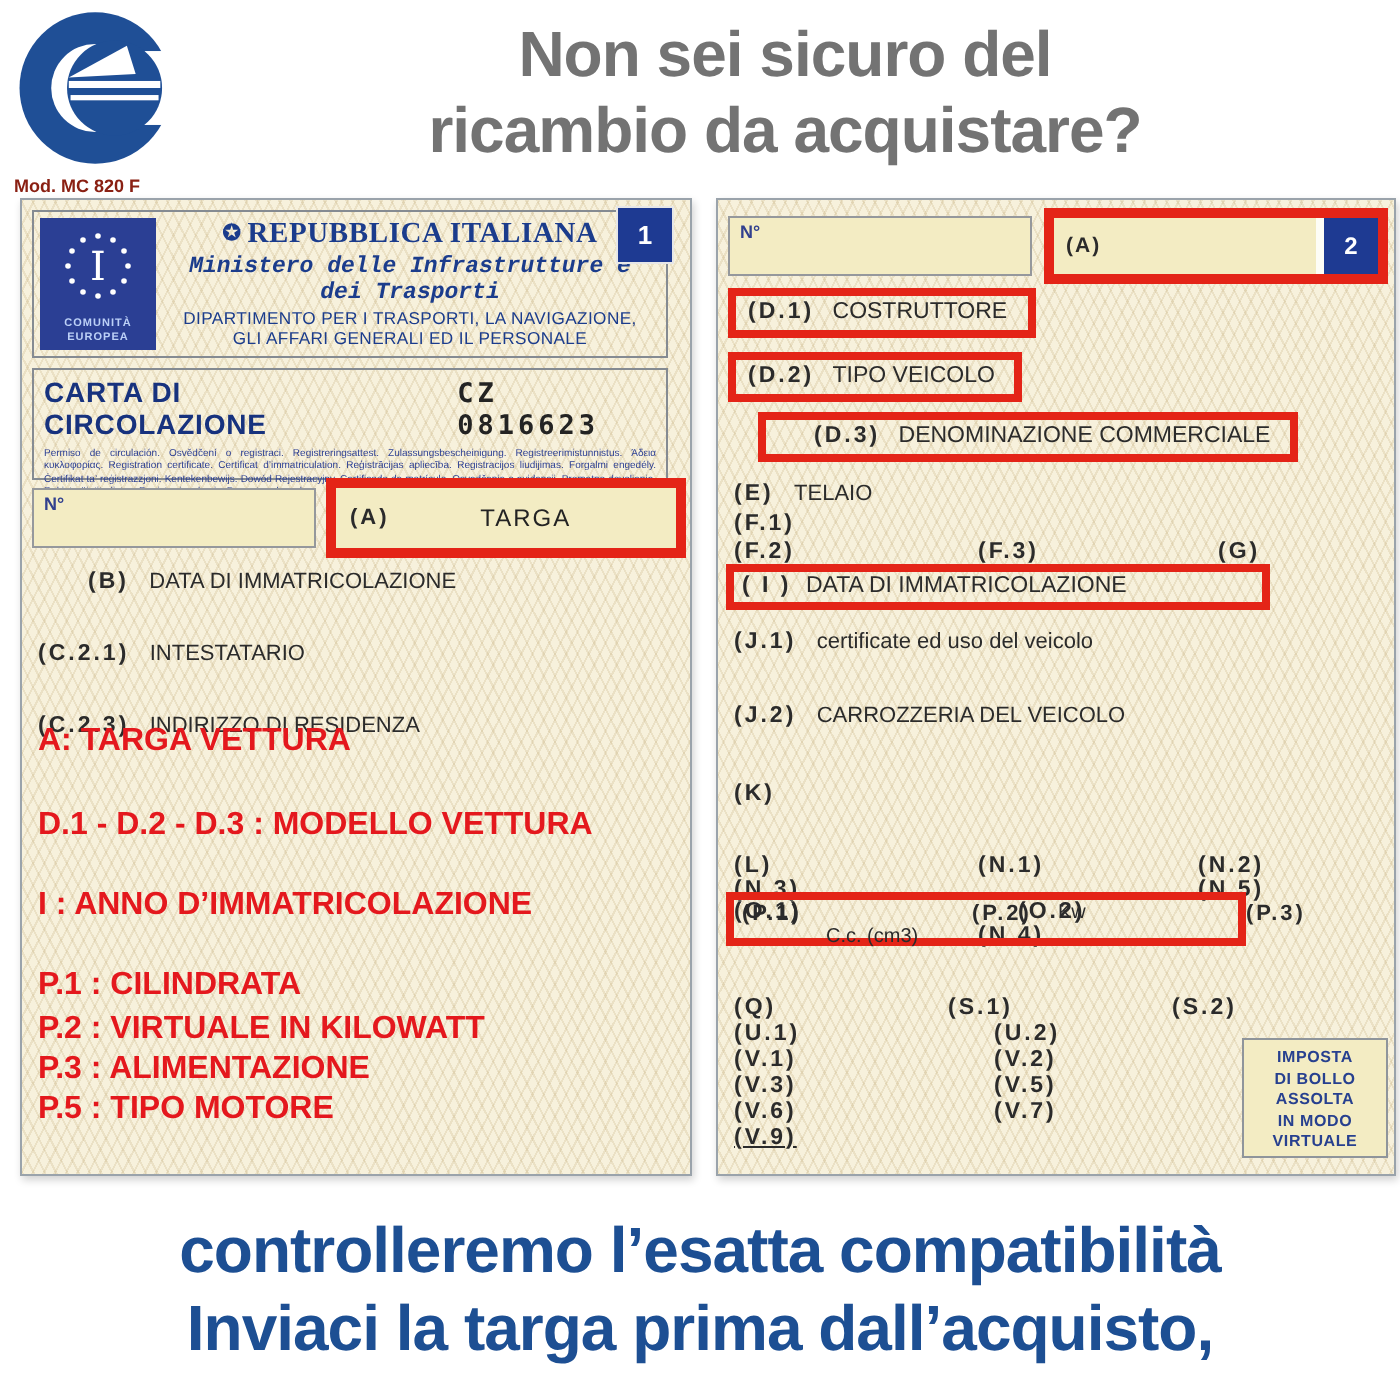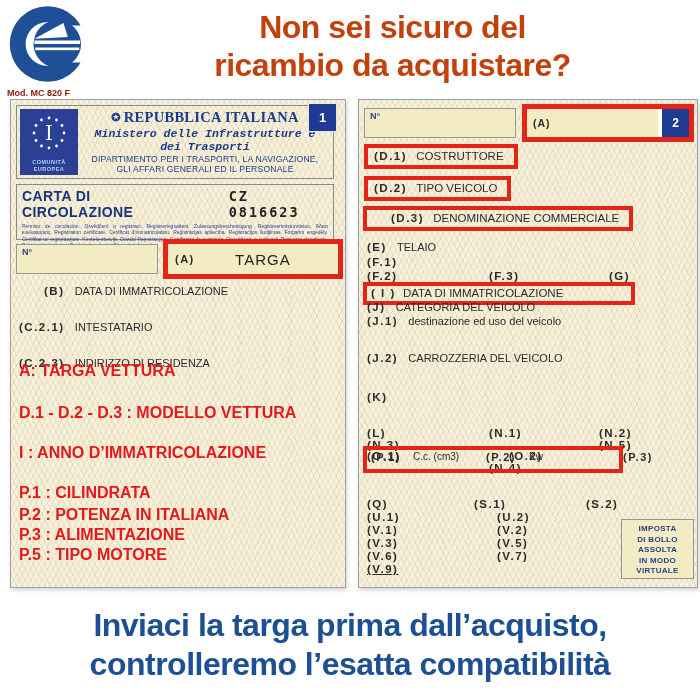--- a/index.html
+++ b/index.html
@@ -3,21 +3,21 @@
 <meta charset="utf-8">
 <style>
   * { margin:0; padding:0; box-sizing:border-box; }
   html,body { background:#fff; }
   body { font-family:"Liberation Sans", sans-serif; }
   .stage { position:relative; width:700px; height:700px; background:#fff; overflow:hidden; }
 
   
   .logo { position:absolute; left:6px; top:0px; width:92px; height:88px; }
   .heading { position:absolute; left:100px; right:15px; top:8px; text-align:center;
-             font-size:32px; line-height:38px; font-weight:bold; color:#c2410c; letter-spacing:-0.5px; }
+             font-size:32px; line-height:38px; font-weight:bold; color:#737373; letter-spacing:-0.5px; }
   .mod-label { position:absolute; left:7px; top:88px; font-size:9px; font-weight:bold; color:#8a2013; }
 
   
   .panel { position:absolute; top:99px; height:489px;
            background-color:#f7f1dc;
            background-image:
              repeating-linear-gradient(63deg,  rgba(186,160,105,0.20) 0 1px, transparent 1px 5px),
              repeating-linear-gradient(117deg, rgba(186,160,105,0.20) 0 1px, transparent 1px 5px);
            border:1px solid #9aa3ab; box-shadow:1px 2px 4px rgba(0,0,0,.18); }
   .panel-left  { left:10px;  width:336px; }
@@ -48,21 +48,21 @@
   .carta-title { font-weight:bold; font-size:14px; color:#17327e; letter-spacing:.4px; }
   .carta-num { margin-left:26px; font-family:"DejaVu Sans Mono", monospace; font-weight:bold;
                font-size:13.5px; letter-spacing:2px; color:#232323; }
   .multilang { margin-top:3px; font-size:5px; line-height:6.4px; color:#2c3f93; text-align:justify; }
 
   .nfield { position:absolute; background:#f3ecc3; border:1px solid #95989c; padding:2px 5px;
             font-size:9px; font-weight:bold; color:#31408e; }
   .targa-box { position:absolute; left:152px; top:139px; width:180px; height:40px; border:5px solid #e42417;
                background:#f3ecc3; display:flex; align-items:center; padding:0 7px; }
   .targa-box .code { font-size:11px; }
-  .targa-label { flex:1; text-align:center; font-size:15px; letter-spacing:1px; color:#232323; }
+  .targa-label { flex:1; text-align:center; font-size:12px; letter-spacing:1px; color:#232323; }
 
   .annot { position:absolute; left:8px; font-size:16px; font-weight:bold; color:#e4181d; white-space:nowrap; }
 
   
   .afield-box { position:absolute; left:163px; top:4px; width:172px; height:38px; border:5px solid #e42417;
                 display:flex; align-items:stretch; background:#f3ecc3; }
   .afield-code { flex:1; font-size:10.5px; font-weight:bold; letter-spacing:1px; color:#2b2b2b;
                  display:flex; align-items:center; padding-left:6px; }
   .afield-gap { width:4px; background:#fdfdf6; }
   .afield-num { width:27px; background:#1e3a92; color:#fff; font-weight:bold; font-size:12px;
@@ -172,21 +172,21 @@
     </div>
     <div class="row" style="left:8px; top:257px;">
       <span class="code">(C.2.3)</span>
       <span class="lbl">INDIRIZZO DI RESIDENZA</span>
     </div>
 
     <div class="annot" style="top:262px;">A: TARGA VETTURA</div>
     <div class="annot" style="top:304px;">D.1 - D.2 - D.3 : MODELLO VETTURA</div>
     <div class="annot" style="top:344px;">I : ANNO D’IMMATRICOLAZIONE</div>
     <div class="annot" style="top:384px;">P.1 : CILINDRATA</div>
-    <div class="annot" style="top:406px;">P.2 : POTENZA IN ITALIANA</div>
+    <div class="annot" style="top:406px;">P.2 : VIRTUALE IN KILOWATT</div>
     <div class="annot" style="top:426px;">P.3 : ALIMENTAZIONE</div>
     <div class="annot" style="top:446px;">P.5 :  TIPO MOTORE</div>
   </div>
 
   <div class="panel panel-right">
 
     <div class="nfield" style="left:5px; top:8px; width:152px; height:30px;">
       <span>N°</span>
     </div>
 
@@ -197,21 +197,21 @@
     </div>
 
     <div class="dbox" style="left:5px; top:44px;">
       <span class="code">(D.1)</span>
       <span class="lbl" style="margin-left:6px;">COSTRUTTORE</span>
     </div>
     <div class="dbox" style="left:5px; top:76px;">
       <span class="code">(D.2)</span>
       <span class="lbl" style="margin-left:6px;">TIPO VEICOLO</span>
     </div>
-    <div class="dbox" style="left:4px; top:106px;padding-left:24px;">
+    <div class="dbox" style="left:20px; top:106px;padding-left:24px;">
       <span class="code">(D.3)</span>
       <span class="lbl" style="margin-left:6px;">DENOMINAZIONE COMMERCIALE</span>
     </div>
 
     <div class="row" style="left:8px; top:141px;">
       <span class="code">(E)</span>
       <span class="lbl">TELAIO</span>
     </div>
     <div class="row" style="left:8px; top:156px;">
       <span class="code">(F.1)</span>
@@ -220,27 +220,23 @@
       <span class="cell code" style="left:8px;  top:170px;">(F.2)</span>
       <span class="cell code" style="left:130px;top:170px;">(F.3)</span>
       <span class="cell code" style="left:250px;top:170px;">(G)</span>
     </div>
 
     <div class="ibox">
       <span class="code">( I )</span>
       <span class="lbl" style="margin-left:4px;">DATA DI IMMATRICOLAZIONE</span>
     </div>
 
-    <div class="row" style="left:8px; top:201px;">
-      <span class="code">(J)</span>
-      <span class="lbl">CATEGORIA DEL VEICOLO</span>
-    </div>
     <div class="row" style="left:8px; top:215px;">
       <span class="code">(J.1)</span>
-      <span class="lbl">destinazione ed uso del veicolo</span>
+      <span class="lbl">certificate ed uso del veicolo</span>
     </div>
     <div class="row" style="left:8px; top:252px;">
       <span class="code">(J.2)</span>
       <span class="lbl">CARROZZERIA DEL VEICOLO</span>
     </div>
     <div class="row" style="left:8px; top:291px;">
       <span class="code">(K)</span>
     </div>
 
     <div>
@@ -250,21 +246,21 @@
       <span class="cell code" style="left:8px;  top:339px;">(N.3)</span>
       <span class="cell code" style="left:130px;top:339px;margin-top:23px;">(N.4)</span>
       <span class="cell code" style="left:240px;top:339px;">(N.5)</span>
       <span class="cell code" style="left:8px;  top:350px;">(O.1)</span>
       <span class="cell code" style="left:150px;top:350px;">(O.2)</span>
     </div>
 
     <div class="pbox">
       <div class="pline">
         <span class="code" style="left:0;">(P.1)</span>
-        <span class="small-lbl" style="left:42px;">C.c. (cm3)</span>
+        <span class="small-lbl" style="left:42px;margin-top:12px;">C.c. (cm3)</span>
         <span class="code" style="left:115px;">(P.2)</span>
         <span class="small-lbl" style="left:158px;">Kw</span>
         <span class="code" style="left:232px;padding-left:20px;">(P.3)</span>
       </div>
     </div>
 
     <div>
       <span class="cell code" style="left:8px;  top:398px;">(Q)</span>
       <span class="cell code" style="left:115px;top:398px;">(S.1)</span>
       <span class="cell code" style="left:227px;top:398px;">(S.2)</span>
@@ -282,17 +278,17 @@
     <div class="stamp">
       <div>IMPOSTA</div>
       <div>DI BOLLO</div>
       <div>ASSOLTA</div>
       <div>IN MODO</div>
       <div>VIRTUALE</div>
     </div>
   </div>
 
   <div class="footer">
+    <div>controlleremo l’esatta compatibilità</div>
     <div>Inviaci la targa prima dall’acquisto,</div>
-    <div>controlleremo l’esatta compatibilità</div>
   </div>
 
 </div>
 
 </body></html>

